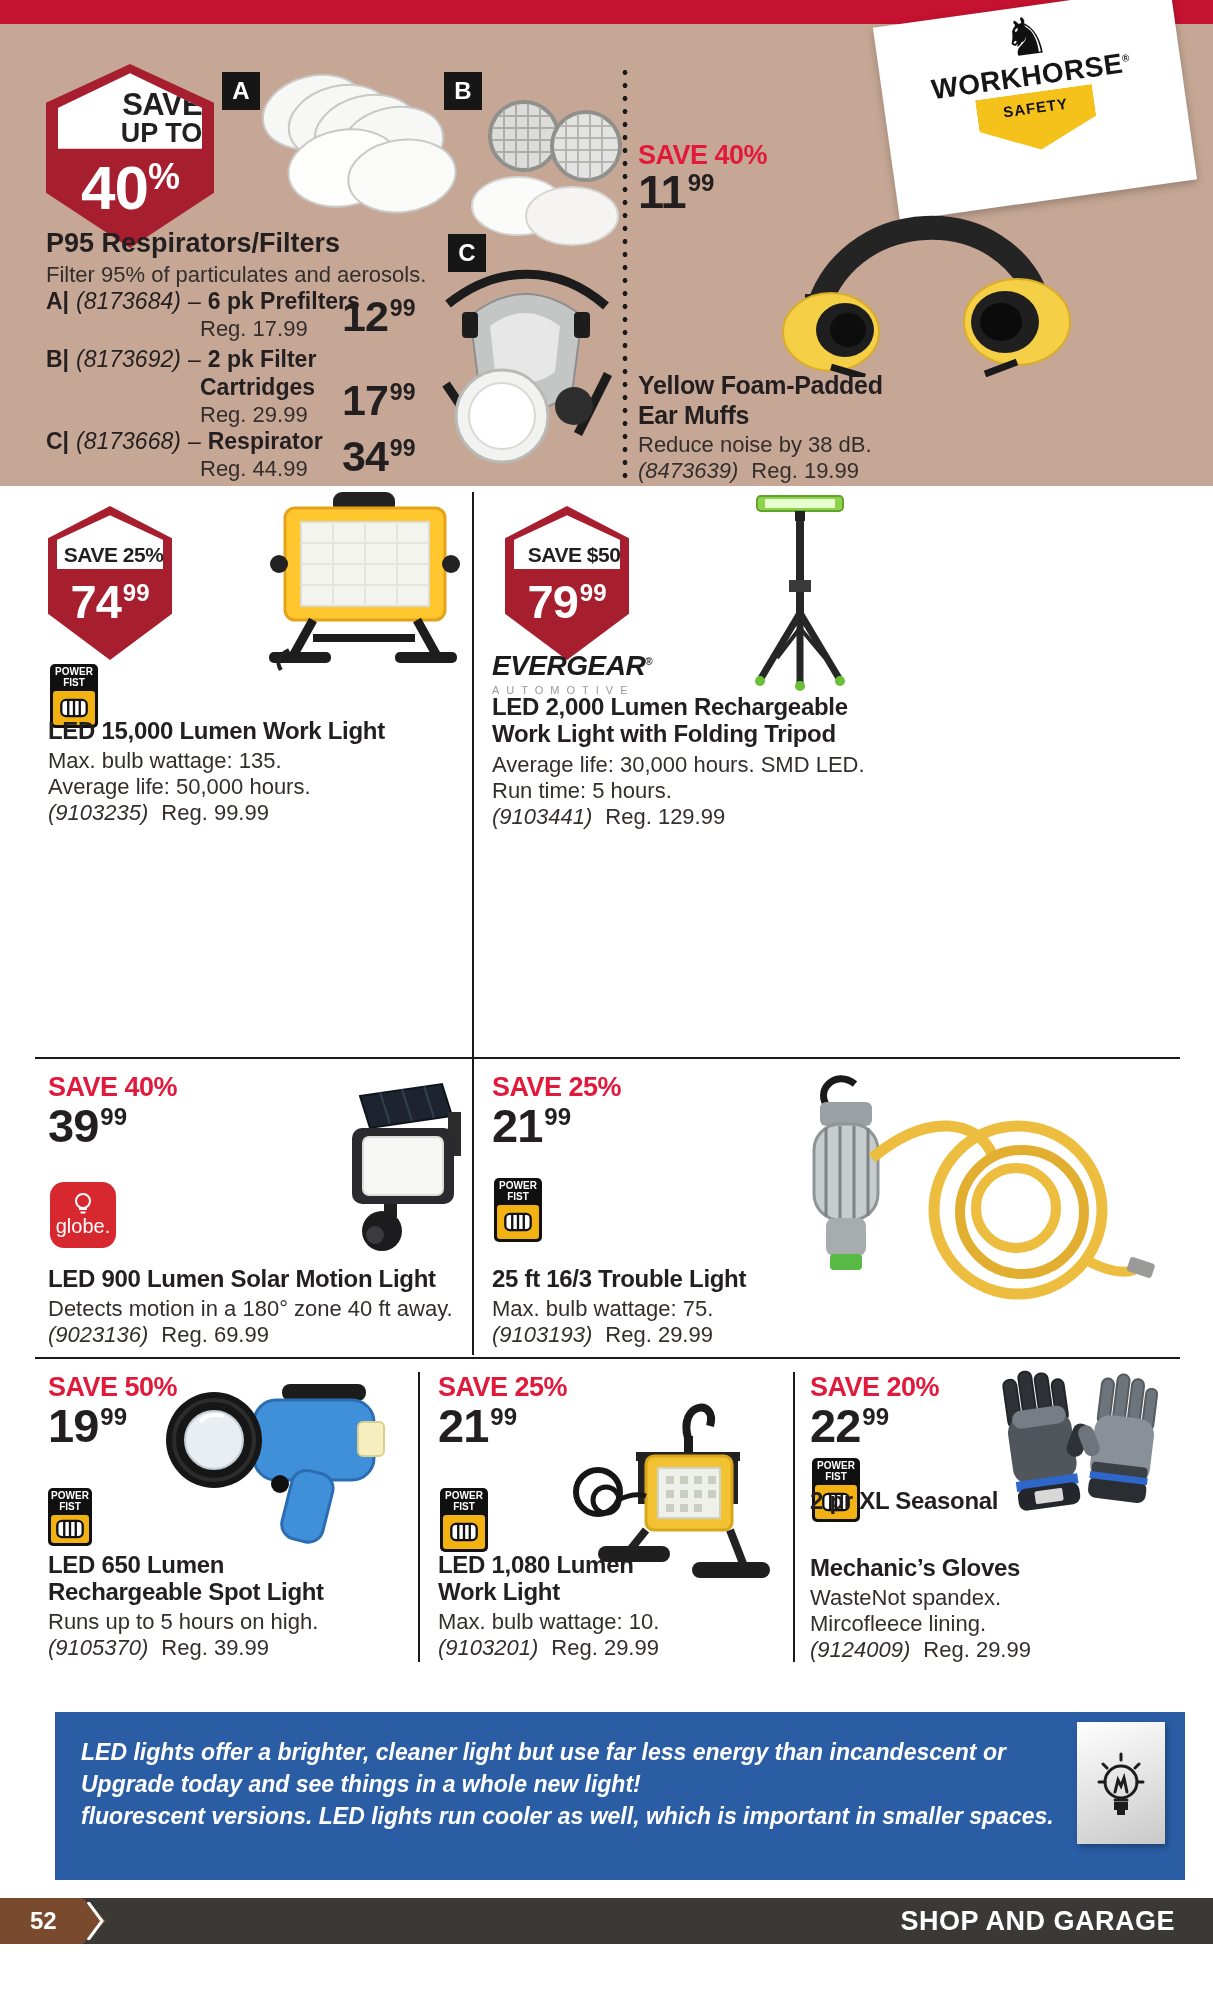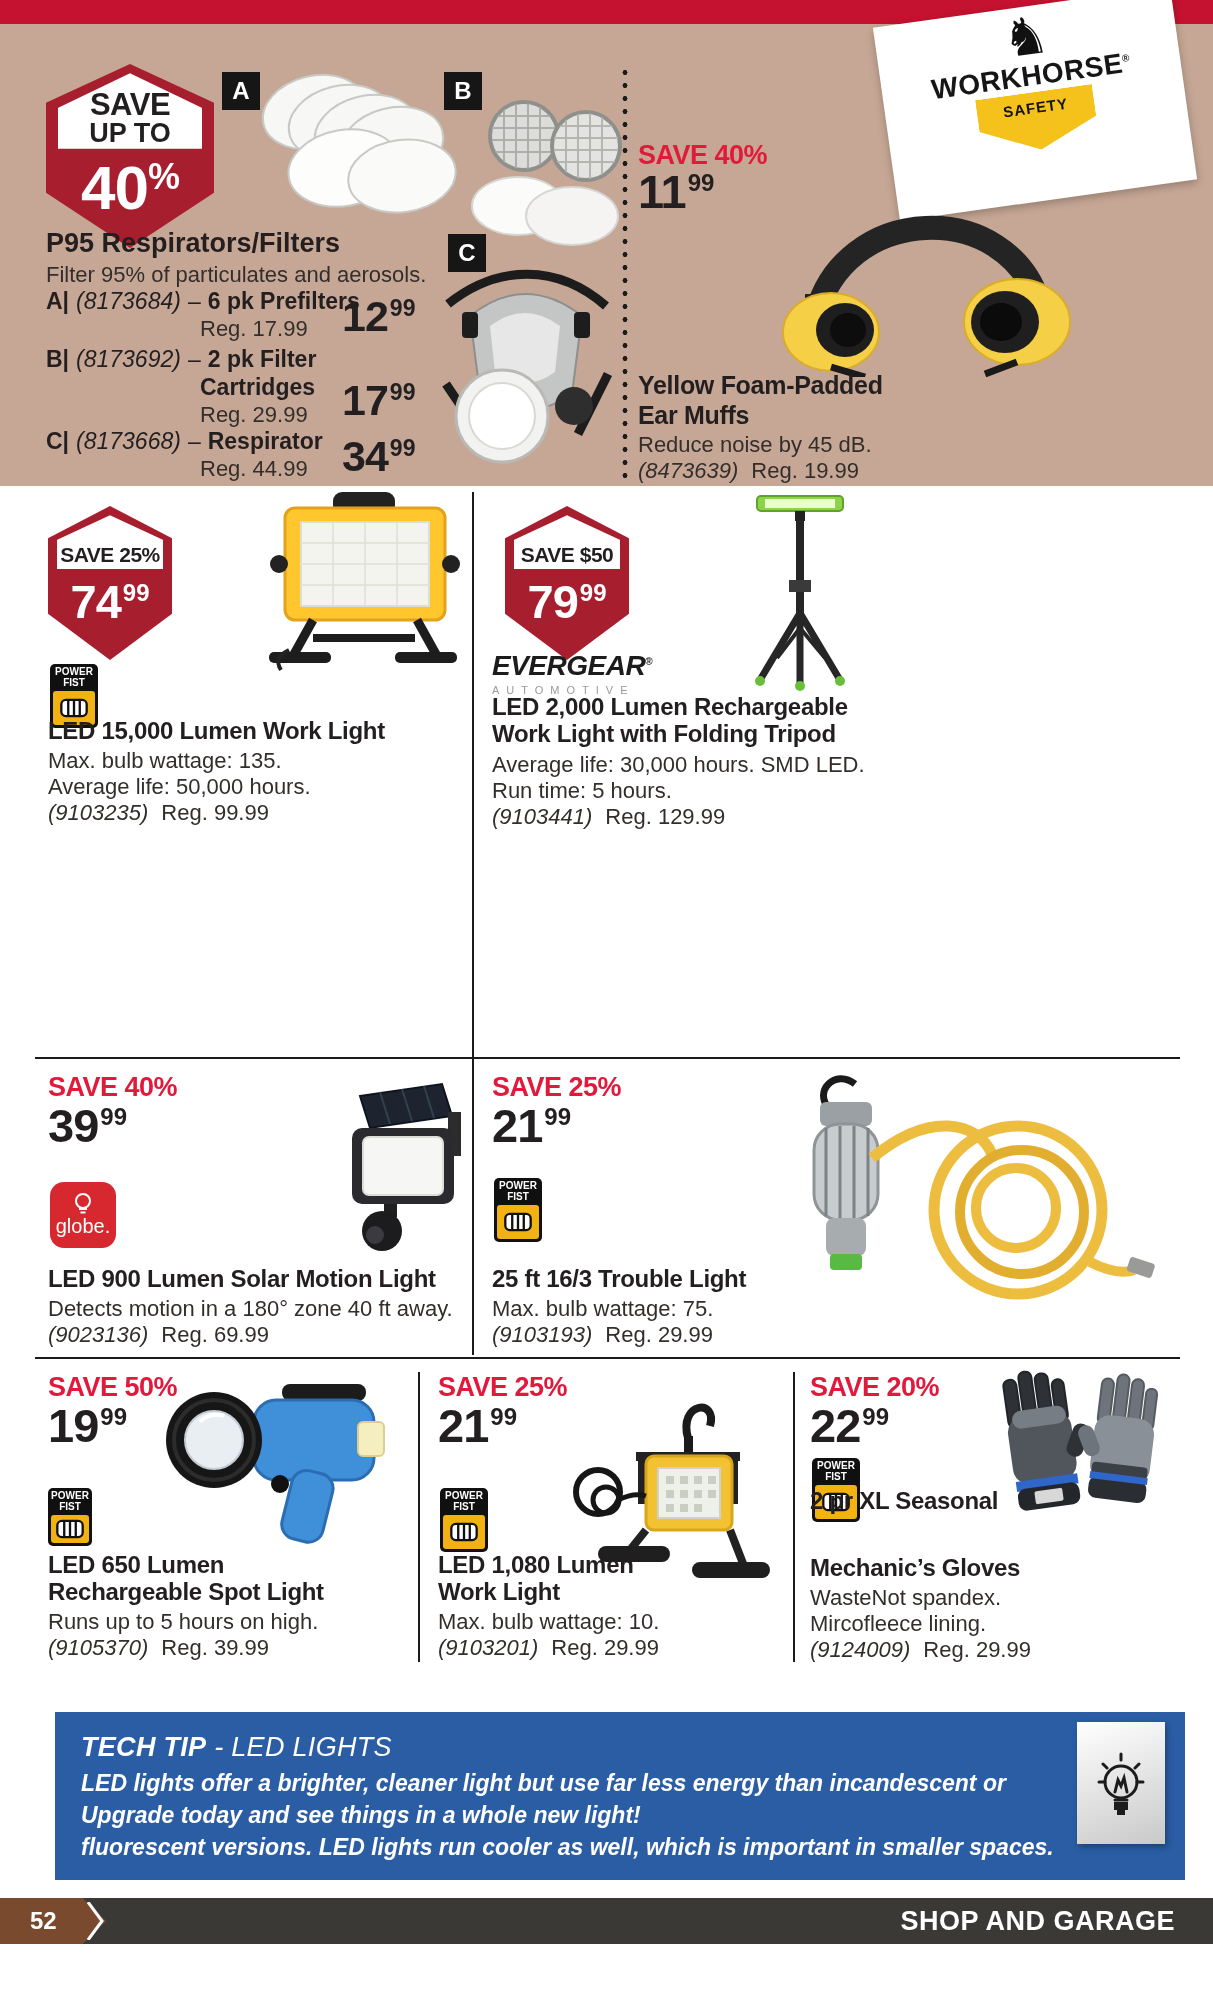--- a/index.html
+++ b/index.html
@@ -20,21 +20,21 @@
   .abs{position:absolute}
 
   
   .topbar{position:absolute;top:0;left:0;width:100%;height:24px;background:var(--top-bar-red)}
   .hero{position:absolute;top:24px;left:0;width:100%;height:462px;background:var(--tan-bg)}
   .keylabel{position:absolute;width:38px;height:38px;background:#161616;color:#fff;font-weight:800;font-size:24px;display:flex;align-items:center;justify-content:center}
   .dotline{position:absolute;width:6px;background-image:radial-gradient(circle,#1b1b1b 0 2.4px,transparent 2.6px);background-size:6px 13px;background-repeat:repeat-y}
 
   
   .hexbadge{position:absolute;clip-path:polygon(50% 0,100% 21%,100% 70%,50% 100%,0 70%,0 21%);background:var(--badge-red)}
-  .hexband{position:absolute;left:7%;right:7%;top:6%;height:35%;background:#fff;clip-path:polygon(50% 0,100% 46%,100% 100%,0 100%,0 46%);display:flex;flex-direction:column;align-items:center;justify-content:flex-end;padding-bottom:2px}
+  .hexband{position:absolute;left:7%;right:7%;top:6%;height:35%;background:#fff;clip-path:polygon(50% 0,100% 46%,100% 100%,0 100%,0 46%);display:flex;flex-direction:column;align-items:flex-end;justify-content:flex-end;padding-bottom:2px}
   .hexband .b1{font-weight:800;font-size:21px;color:var(--text-dark);letter-spacing:-0.5px}
   .hexprice{position:absolute;top:44%;width:100%;text-align:center;color:#fff;font-weight:800;font-size:47px;letter-spacing:-1px}
   .cents{font-size:24px;vertical-align:17px;margin-left:2px;letter-spacing:0}
   .hero-badge .hexband{height:41%;top:5%}
   .hero-badge .hexband .b1{font-size:31px;line-height:.95}
   .hero-badge .hexband .b2{font-weight:800;font-size:27px;color:var(--text-dark);line-height:1}
   .hero-badge .hexprice{top:48%;font-size:62px}
   .hero-badge .hexprice .pct{font-size:36px;vertical-align:20px}
 
   
@@ -200,21 +200,21 @@
       <ellipse cx="100" cy="158" rx="29" ry="27" fill="#1e1e1e"></ellipse>
       <ellipse cx="103" cy="158" rx="18" ry="17" fill="#0d0d0d"></ellipse>
       <ellipse cx="272" cy="150" rx="53" ry="43" fill="#f5cf45" stroke="#d9ad2a" stroke-width="2"></ellipse>
       <ellipse cx="260" cy="150" rx="34" ry="31" fill="#1f1f1f"></ellipse>
       <ellipse cx="256" cy="150" rx="21" ry="19" fill="#0b0b0b"></ellipse>
       <path d="M86 195 L120 205 M272 190 L240 202" stroke="#1a1a1a" stroke-width="7" fill="none"></path>
     </svg>
 
     <div class="ptitle" style="left:638px;top:348px;font-size:25px">Yellow Foam-Padded</div>
     <div class="ptitle" style="left:638px;top:378px;font-size:25px">Ear Muffs</div>
-    <div class="pdesc" style="left:638px;top:408px">Reduce noise by 45 dB.</div>
+    <div class="pdesc" style="left:638px;top:408px">Reduce noise by 38 dB.</div>
     <div class="psku" style="left:638px;top:434px"><span class="it">(8473639)</span><span class="reg">Reg. 19.99</span></div>
   </div>
 
   <div class="vrule" style="left:472px;top:492px;width:2px;height:863px"></div>
   <div class="hrule" style="left:35px;top:1057px;width:1145px;height:2px"></div>
   <div class="hrule" style="left:35px;top:1357px;width:1145px;height:2px"></div>
   <div class="vrule" style="left:418px;top:1372px;width:2px;height:290px"></div>
   <div class="vrule" style="left:793px;top:1372px;width:2px;height:290px"></div>
 
   <div class="hexbadge" style="left:48px;top:506px;width:124px;height:154px">
@@ -455,21 +455,20 @@
         </svg>
       </div>
   </div>
   <div class="ptitle" style="left:810px;top:1488px">2 pr XL Seasonal</div>
   <div class="ptitle" style="left:810px;top:1555px">Mechanic’s Gloves</div>
   <div class="pdesc" style="left:810px;top:1585px">WasteNot spandex.</div>
   <div class="pdesc" style="left:810px;top:1611px">Mircofleece lining.</div>
   <div class="psku" style="left:810px;top:1637px"><span class="it">(9124009)</span><span class="reg">Reg. 29.99</span></div>
 
   <div class="techtip">
-    <div class="tt-title"><span class="tb">TECH TIP</span><span> - LED LIGHTS</span></div>
     <div class="tt-body">
       <div>LED lights offer a brighter, cleaner light but use far less energy than incandescent or</div>
       <div>Upgrade today and see things in a whole new light!</div>
       <div>fluorescent versions. LED lights run cooler as well, which is important in smaller spaces.</div>
     </div>
     <div class="bulbbox">
       <svg width="60" height="86" viewBox="0 0 60 86">
         <g stroke="#1c1c1c" stroke-width="3" fill="none" stroke-linecap="round">
           <circle cx="30" cy="42" r="16"></circle>
           <path d="M24 52 l3 -12 l3 6 l3 -8 l3 14"></path>

